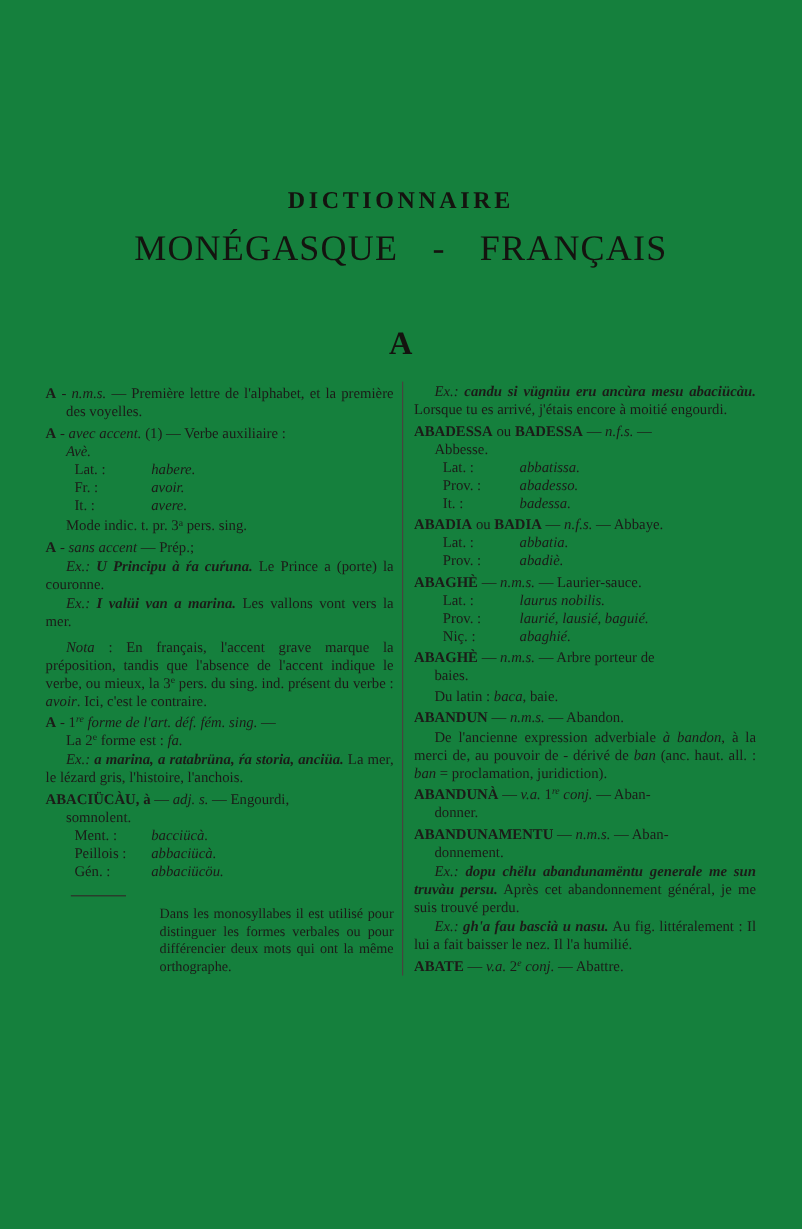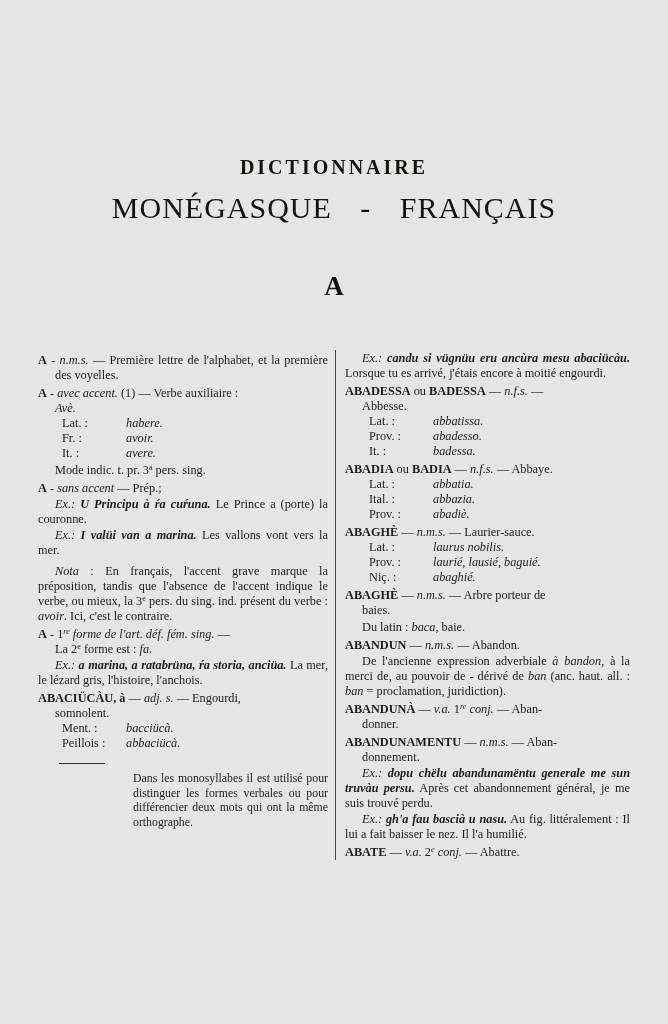--- a/index.html
+++ b/index.html
@@ -1,25 +1,25 @@
 <!DOCTYPE html>
 <html><head>
 <meta charset="utf-8">
 <style>
   html,body{margin:0;padding:0;width:668px;height:1024px;overflow:hidden;background:#fbfaf7;}
   .page{
     width:668px;height:1024px;box-sizing:border-box;
-    background:#e5e5e5;color:#1c1b18;
+    background:#15803d;color:#1c1b18;
     font-family:"Liberation Serif","DejaVu Serif",serif;
   }
   header{padding-top:156px;text-align:center;}
   .title{font-size:20px;font-weight:bold;letter-spacing:3px;color:#14130f;}
   .subtitle{font-size:30px;margin-top:12px;letter-spacing:1px;word-spacing:20px;color:#14130f;}
   .letter{font-size:27px;font-weight:bold;margin-top:46px;color:#14130f;}
-  .cols{display:flex;margin-top:48px;padding:0 38px;align-items:stretch;}
+  .cols{display:flex;margin-top:16px;padding:0 38px;align-items:stretch;}
   .col{font-size:12.3px;line-height:1.22;text-align:justify;}
   .col-left{width:290px;padding-right:7px;}
   .col-right{width:285px;padding-left:9px;}
   .divider{width:1px;background:#46443f;}
   .b{font-weight:bold;}
   .i{font-style:italic;}
   sup{font-size:66%;line-height:0;position:relative;top:-0.45em;vertical-align:baseline;}
   .blk{margin:0;}
   .entry{padding-left:17px;text-indent:-17px;margin-top:3px;}
   .sub{margin-left:17px;margin-top:2px;}
@@ -66,20 +66,24 @@
         <div class="blk ex"><span class="i">Ex.:</span><span> </span><span class="b i">a marina, a ratabrüna, ŕa storia, anciüa.</span><span> La mer, le lézard gris, l'histoire, l'anchois.</span></div>
         <div class="blk entry"><span class="b">ABACIÜCÀU, à</span><span> — </span><span class="i">adj. s.</span><span> — Engourdi,</span><br><span>somnolent.</span></div>
         <div class="lv">
           <span class="lbl">Ment. :</span>
           <span class="val"><span class="i">bacciücà.</span></span>
         </div>
         <div class="lv">
           <span class="lbl">Peillois :</span>
           <span class="val"><span class="i">abbaciücà.</span></span>
         </div>
+        <div class="lv">
+          <span class="lbl">Gén. :</span>
+          <span class="val"><span class="i">abbaciücöu.</span></span>
+        </div>
         <div class="fnrule"></div>
         <div class="blk fn"><span>Dans les monosyllabes il est utilisé pour distinguer les formes verbales ou pour différencier deux mots qui ont la même orthographe.</span></div>
       </section>
     <div class="divider"></div>
     <section class="col col-right">
         <div class="blk ex"><span class="i">Ex.:</span><span> </span><span class="b i">candu si vügnüu eru ancùra mesu abaciücàu.</span><span> Lorsque tu es arrivé, j'étais encore à moitié engourdi.</span></div>
         <div class="blk entry"><span class="b">ABADESSA</span><span> ou </span><span class="b">BADESSA</span><span> — </span><span class="i">n.f.s.</span><span> —</span><br><span>Abbesse.</span></div>
         <div class="lv">
           <span class="lbl">Lat. :</span>
           <span class="val"><span class="i">abbatissa.</span></span>
@@ -89,24 +93,20 @@
           <span class="val"><span class="i">abadesso.</span></span>
         </div>
         <div class="lv">
           <span class="lbl">It. :</span>
           <span class="val"><span class="i">badessa.</span></span>
         </div>
         <div class="blk entry"><span class="b">ABADIA</span><span> ou </span><span class="b">BADIA</span><span> — </span><span class="i">n.f.s.</span><span> — Abbaye.</span></div>
         <div class="lv">
           <span class="lbl">Lat. :</span>
           <span class="val"><span class="i">abbatia.</span></span>
-        </div>
-        <div class="lv">
-          <span class="lbl">Ital. :</span>
-          <span class="val"><span class="i">abbazia.</span></span>
         </div>
         <div class="lv">
           <span class="lbl">Prov. :</span>
           <span class="val"><span class="i">abadiè.</span></span>
         </div>
         <div class="blk entry"><span class="b">ABAGHÈ</span><span> — </span><span class="i">n.m.s.</span><span> — Laurier-sauce.</span></div>
         <div class="lv">
           <span class="lbl">Lat. :</span>
           <span class="val"><span class="i">laurus nobilis.</span></span>
         </div>

